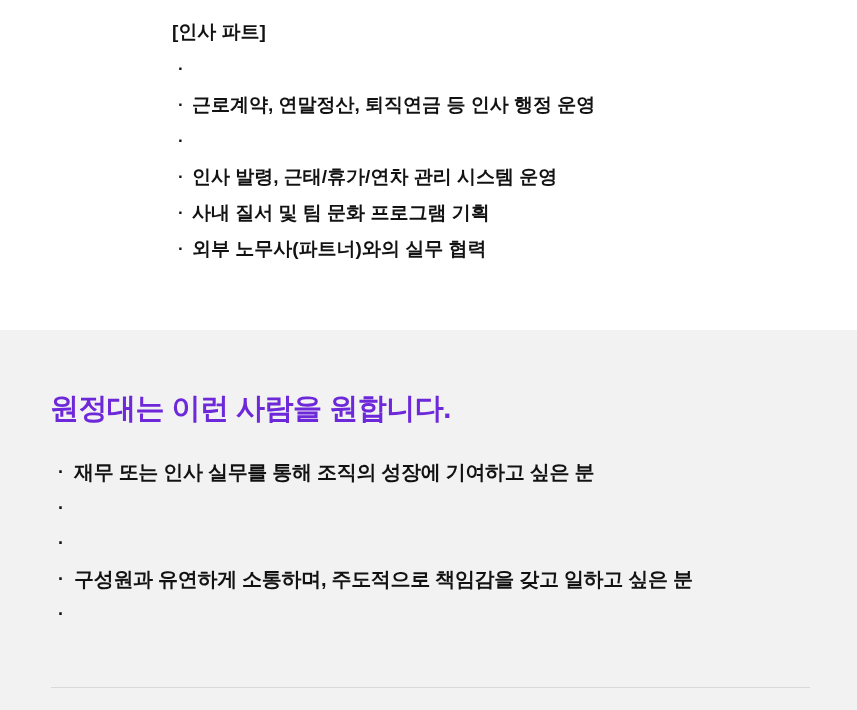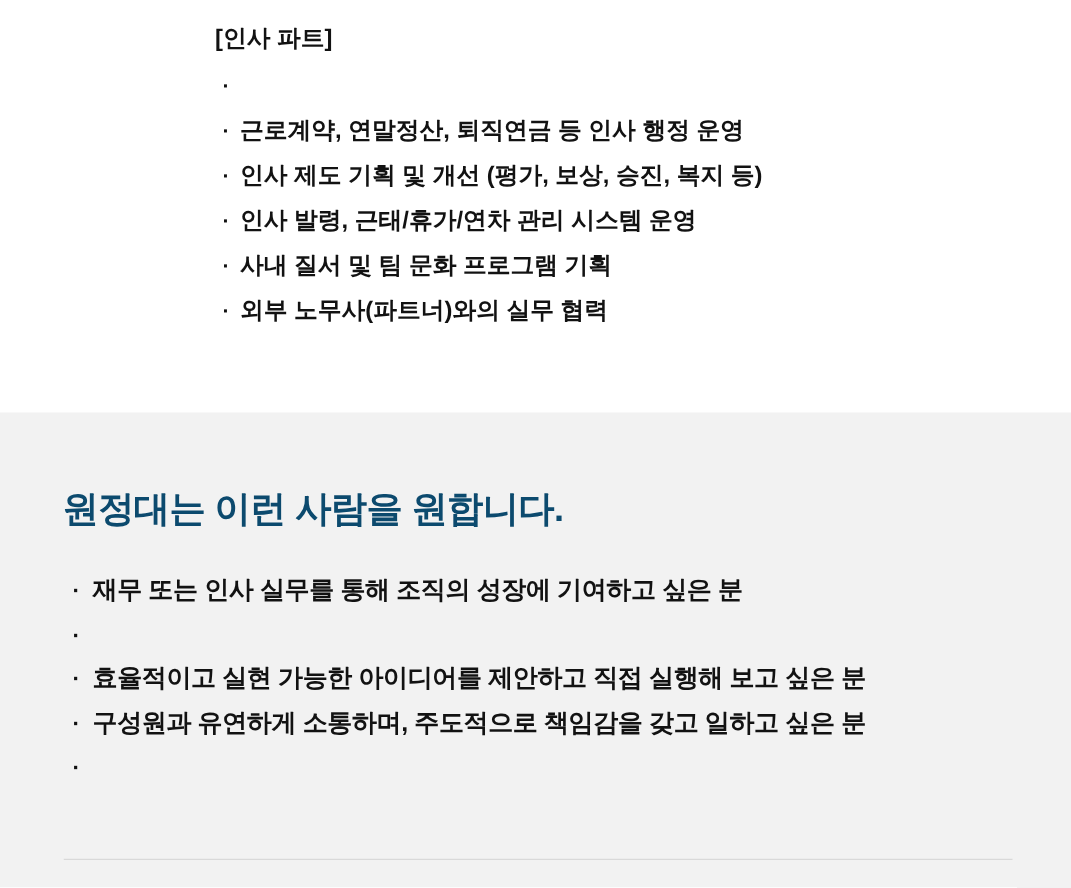--- a/index.html
+++ b/index.html
@@ -58,21 +58,21 @@
     top: 330px; left: 0;
     width: 857px;
     height: 380px;
     background: #f2f2f2;
   }
   .section-heading {
     margin: 62px 0 0 50px;
     font-size: 29px;
     line-height: 32px;
     font-weight: 700;
-    color: #0c4a6e;
+    color: #6d28d9;
     letter-spacing: -0.5px;
   }
   .bottom-list {
     list-style: none;
     margin: 31px 0 0 50px;
   }
   .bottom-list li {
     display: flex;
     align-items: flex-start;
     line-height: 35.5px;
@@ -108,21 +108,20 @@
     <ul class="top-list">
       <li>
         <span class="bullet">·</span>
       </li>
       <li>
         <span class="bullet">·</span>
         <span>근로계약, 연말정산, 퇴직연금 등 인사 행정 운영</span>
       </li>
       <li>
         <span class="bullet">·</span>
-        <span>인사 제도 기획 및 개선 (평가, 보상, 승진, 복지 등)</span>
       </li>
       <li>
         <span class="bullet">·</span>
         <span>인사 발령, 근태/휴가/연차 관리 시스템 운영</span>
       </li>
       <li>
         <span class="bullet">·</span>
         <span>사내 질서 및 팀 문화 프로그램 기획</span>
       </li>
       <li>
@@ -137,21 +136,20 @@
     <ul class="bottom-list">
       <li>
         <span class="bullet">·</span>
         <span>재무 또는 인사 실무를 통해 조직의 성장에 기여하고 싶은 분</span>
       </li>
       <li>
         <span class="bullet">·</span>
       </li>
       <li>
         <span class="bullet">·</span>
-        <span>효율적이고 실현 가능한 아이디어를 제안하고 직접 실행해 보고 싶은 분</span>
       </li>
       <li>
         <span class="bullet">·</span>
         <span>구성원과 유연하게 소통하며, 주도적으로 책임감을 갖고 일하고 싶은 분</span>
       </li>
       <li>
         <span class="bullet">·</span>
       </li>
     </ul>
     <hr class="divider">

